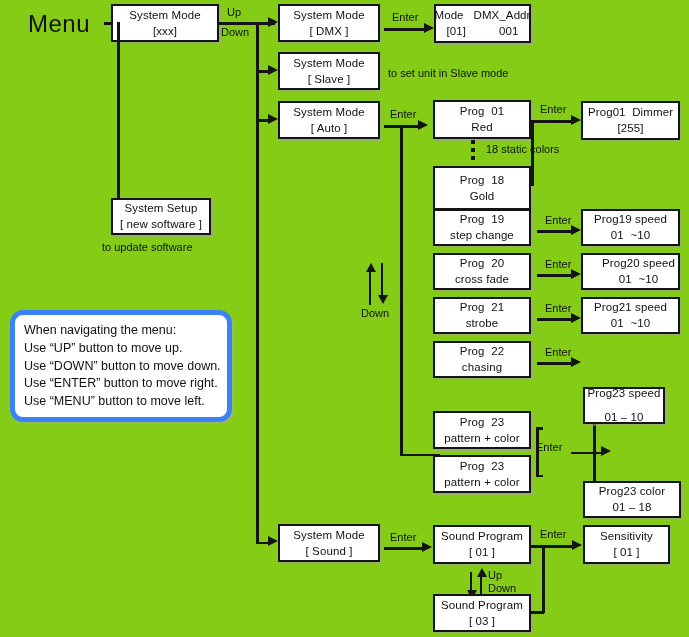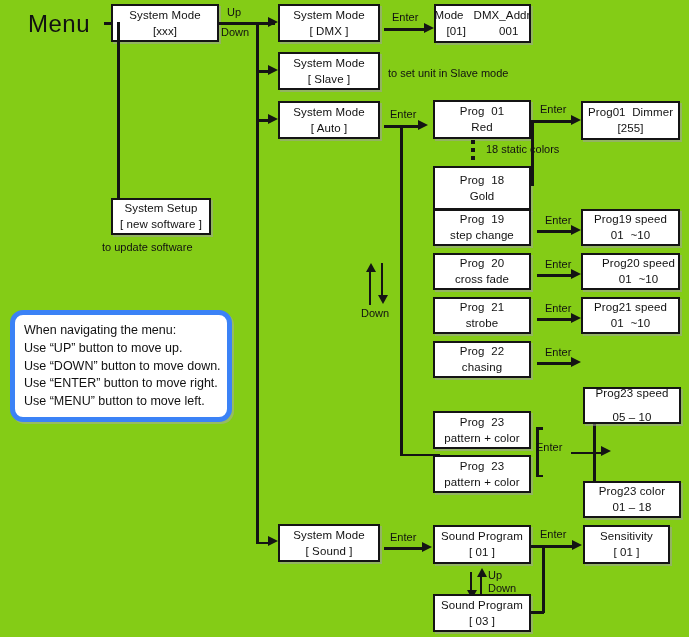--- a/index.html
+++ b/index.html
@@ -247,23 +247,23 @@
       <span class="b"></span>
   </div>
 
   <div class="cap sm" style="left:536px;top:440px;">Enter</div>
   <div class="ln hln" style="left:536px;top:451.5px;width:44px;opacity:0;"></div>
   <div class="ln hln" style="left:571px;top:451.5px;width:24px;"></div>
   <div class="ln vln" style="left:593px;top:403px;height:97px;"></div>
 
   <div class="ln hln" style="left:593px;top:403px;width:12px;"></div>
   <div class="ar r" style="left:601px;top:397.5px;"></div>
-  <div class="box two" style="left:583px;top:387px;width:98px;height:37px;gap:8px;">
+  <div class="box two" style="left:583px;top:387px;width:82px;height:37px;gap:8px;">
     <span class="l1">Prog23 speed</span>
-    <span class="l2">05 – 10</span>
+    <span class="l2">01 – 10</span>
   </div>
 
   <div class="ln hln" style="left:593px;top:451.5px;width:12px;"></div>
   <div class="ar r" style="left:601px;top:446px;"></div>
 
   <div class="ln hln" style="left:593px;top:498px;width:12px;"></div>
   <div class="ar r" style="left:601px;top:492.5px;"></div>
   <div class="box two" style="left:583px;top:481px;width:98px;height:37px;">
     <span class="l1">Prog23 color</span>
     <span class="l2">01 – 18</span>

